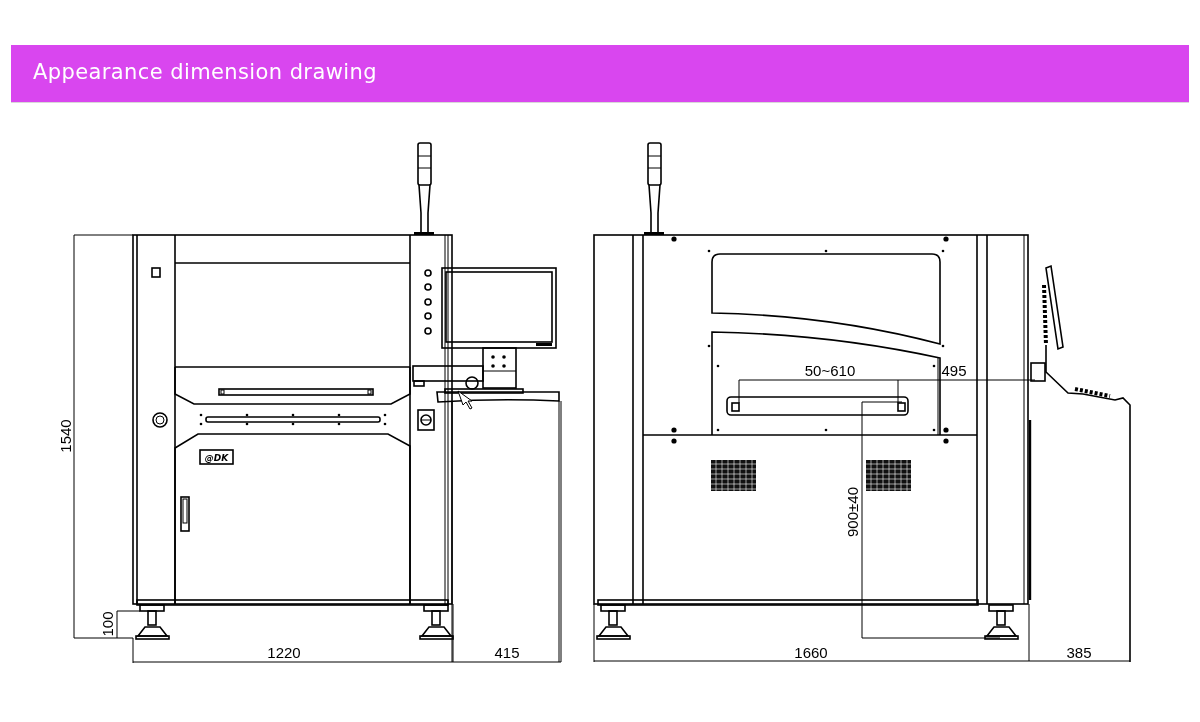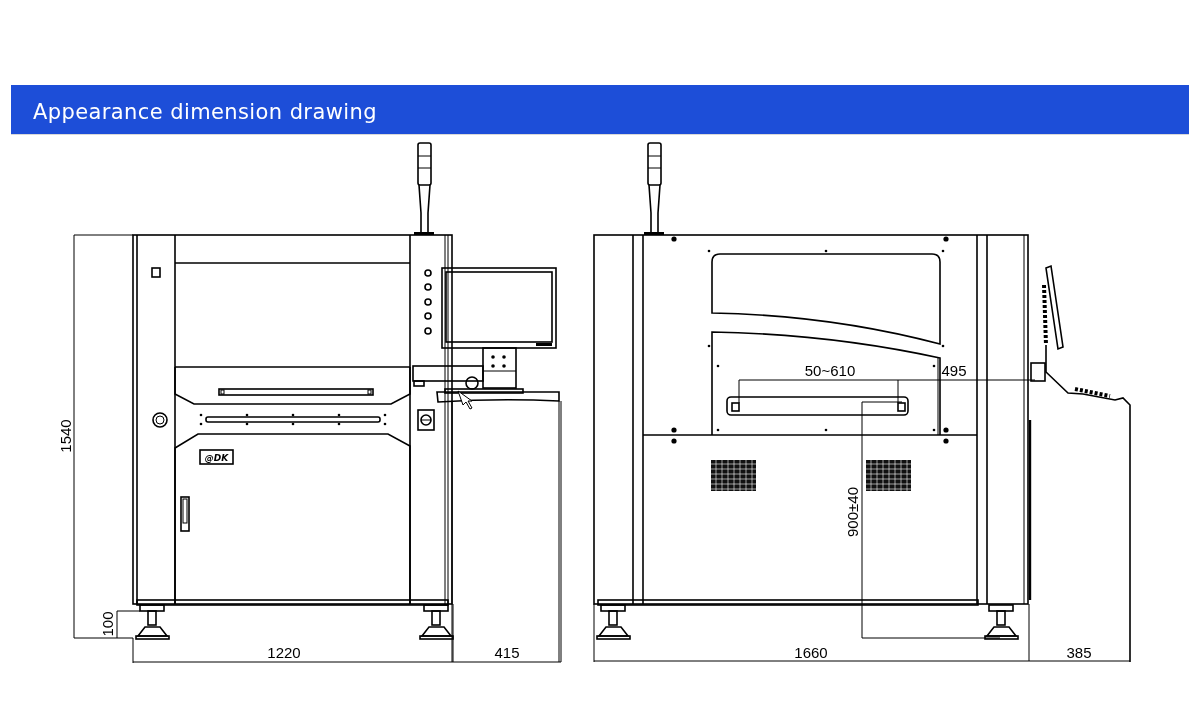--- a/index.html
+++ b/index.html
@@ -1,19 +1,19 @@
 <!DOCTYPE html>
 <html><head>
   <meta charset="utf-8">
   <style>
     html, body { margin: 0; padding: 0; background: #ffffff; }
     body { width: 1200px; height: 722px; position: relative; overflow: hidden; font-family: "DejaVu Sans", sans-serif; }
     .header-bar {
-      position: absolute; left: 11px; top: 45px; width: 1178px; height: 50px;
-      background: #1d4ed8; border-bottom: 1px solid #d8d8d8; box-sizing: border-box; margin-top: 40px;
+      position: absolute; left: 11px; top: 45px; width: 1178px; height: 58px;
+      background: #d946ef; border-bottom: 1px solid #d8d8d8; box-sizing: border-box;
     }
     .header-title {
       position: absolute; left: 22px; top: 15px; color: #ffffff;
       font-family: "DejaVu Sans", sans-serif; font-size: 21px; letter-spacing: 0.4px; font-weight: normal;
     }
     .drawing { position: absolute; left: 0; top: 0; width: 1200px; height: 722px; }
     .drawing svg { display: block; }
     .dim { font-family: "Liberation Sans Narrow", "Liberation Sans", sans-serif; font-size: 15px; fill: #000; }
     .ln { stroke: #000; fill: none; stroke-width: 1.6; }
     .lt { stroke: #000; fill: none; stroke-width: 1; }

